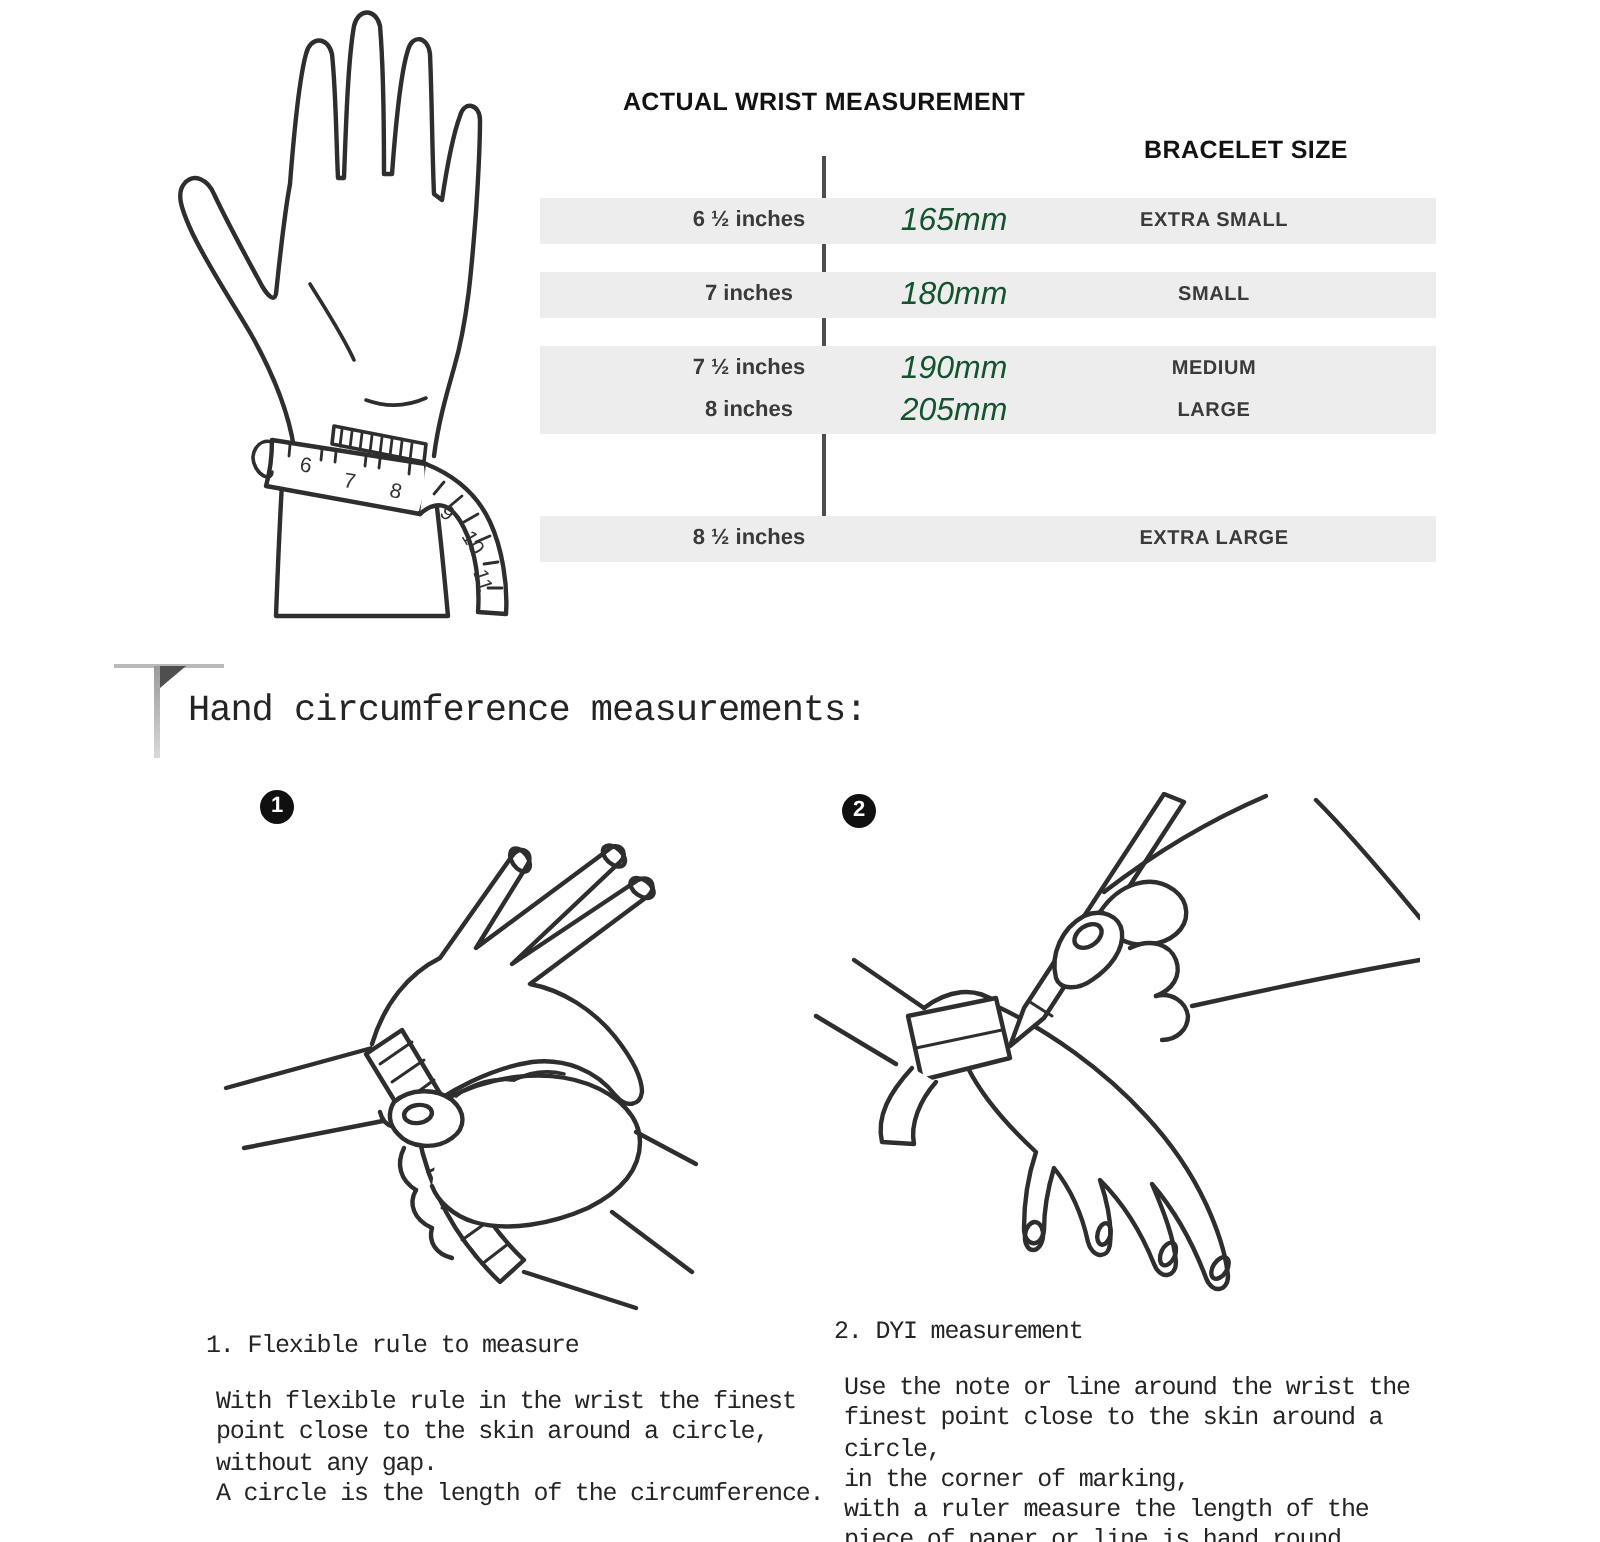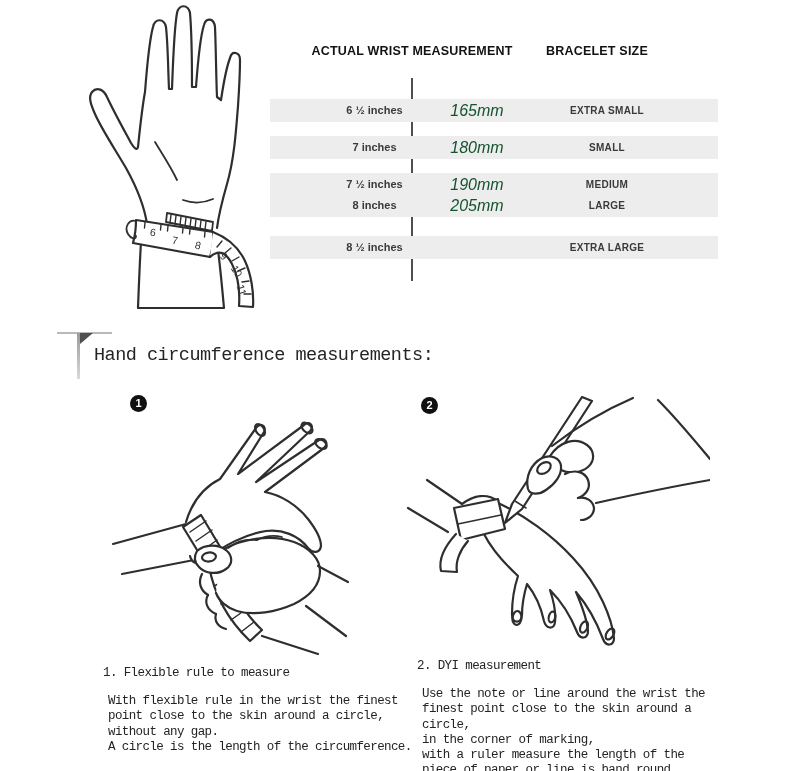--- a/index.html
+++ b/index.html
@@ -8,25 +8,25 @@
     position:relative; width:800px; height:771px; background:#ffffff;
     overflow:hidden; font-family:"Liberation Sans", sans-serif; color:#222;
   }
   svg { position:absolute; }
   .line-art { stroke:#2e2e2e; stroke-width:2.2; fill:none; stroke-linecap:round; stroke-linejoin:round; }
 
   
   .size-table { position:absolute; left:270px; top:40px; width:448px; height:245px; }
   .th { position:absolute; top:4px; font-weight:bold; font-size:12.5px; color:#121212; text-align:center; letter-spacing:0.2px; }
   .th-measure { left:0; width:284px; }
-  .th-size { left:242px; width:170px; }
+  .th-size { left:268px; width:170px;margin-top:24px; }
   .col-divider { position:absolute; left:141px; top:38px; width:2px; height:203px; background:#4e4e4e; }
   .row { position:absolute; left:0; width:448px; height:23px; background:#ededed; }
   .row.r1 { top:59px; } .row.r2 { top:96px; } .row.r3 { top:133px; }
-  .row.r4 { top:154px; } .row.r5 { top:196px; }
+  .row.r4 { top:154px; } .row.r5 { top:218px; }
   .cell { position:absolute; top:0; line-height:23px; text-align:center; }
   .c-in { left:0; width:209px; font-size:11px; font-weight:bold; color:#3a3a3a; }
   .c-mm { left:140px; width:134px; font-size:16px; color:#14532d;font-style:italic; }
   .c-sz { left:252px; width:170px; font-size:10px; font-weight:bold; color:#3a3a3a; letter-spacing:0.3px; }
 
   
   .deco-h { position:absolute; left:57px; top:332px; width:55px; height:2px; background:#b9b9b9; }
   .deco-v { position:absolute; left:77px; top:333px; width:3px; height:46px; background:linear-gradient(#9a9a9a,#d9d9d9); }
   .deco-tri { position:absolute; left:80px; top:333px; width:0; height:0; border-top:11px solid #4f4f4f; border-right:13px solid transparent; }
   .section-heading {

